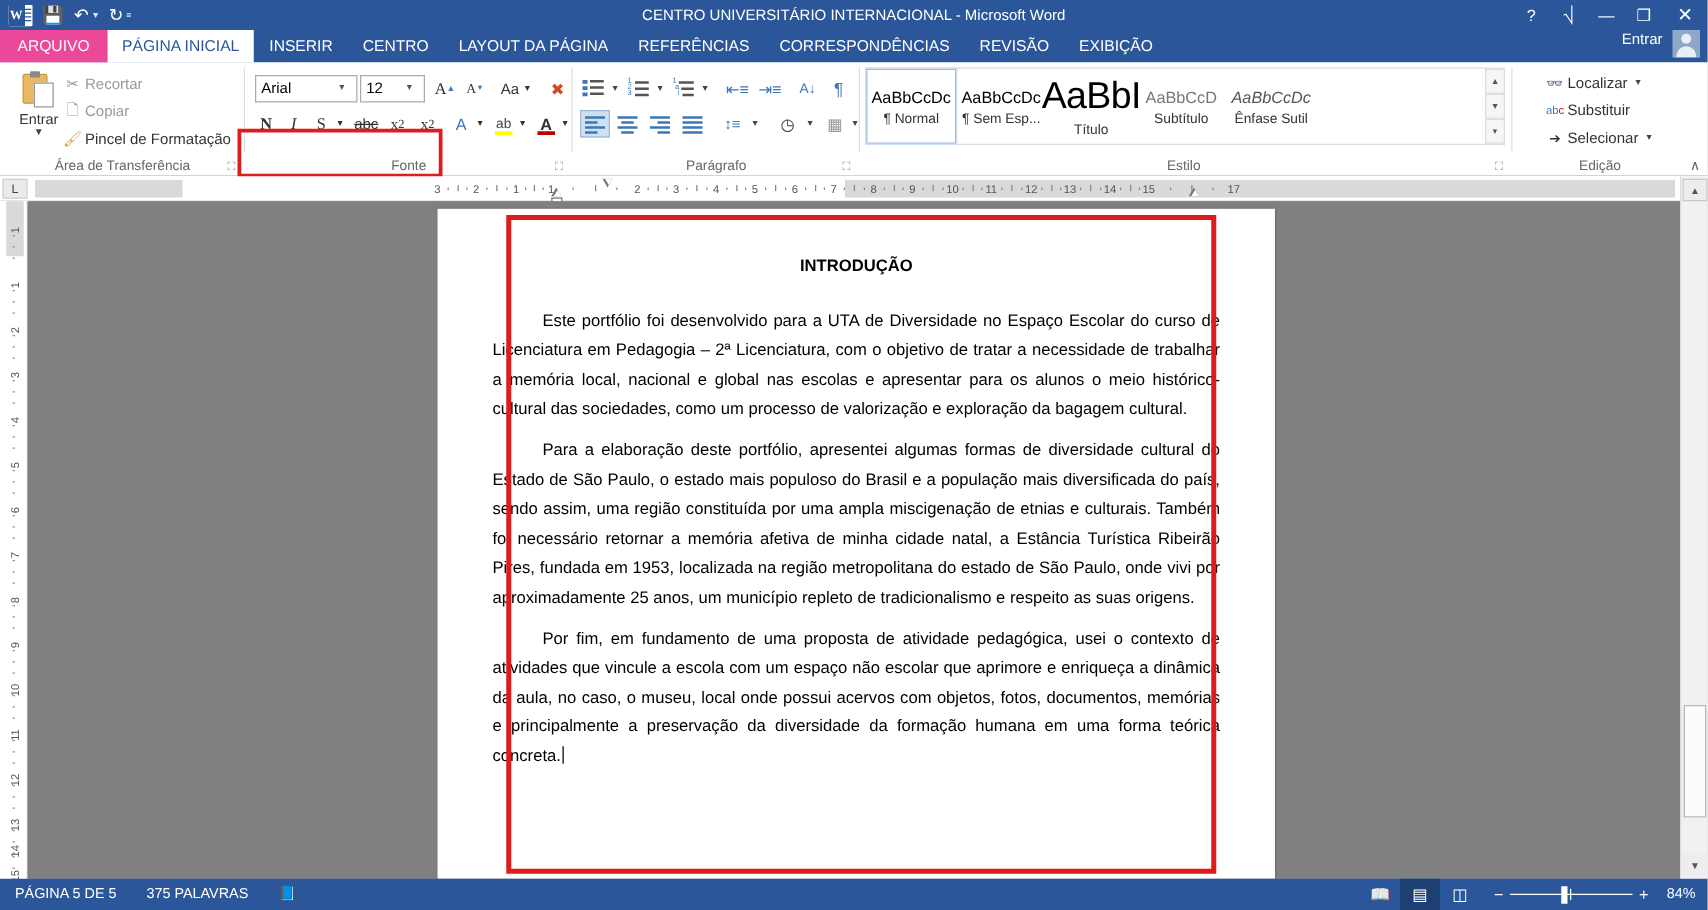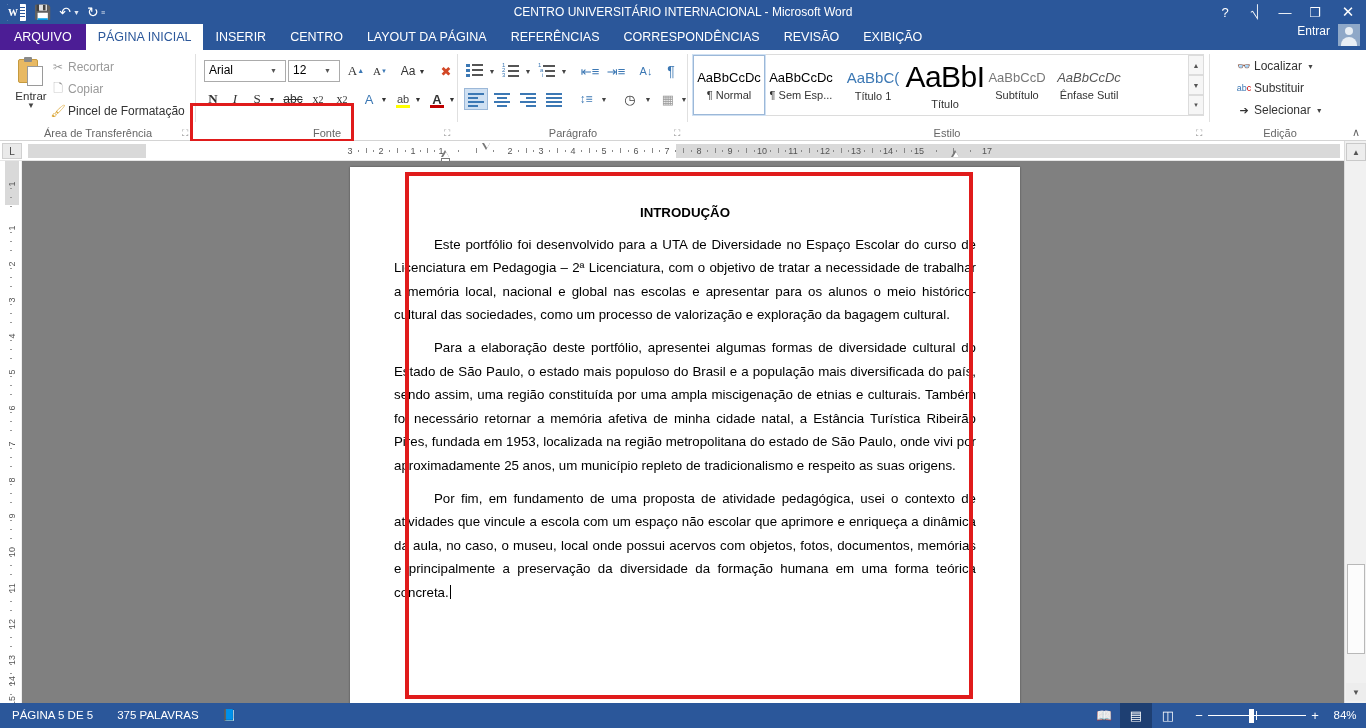--- a/index.html
+++ b/index.html
@@ -55,21 +55,21 @@
   
   .ribbon-tabs {
     position: absolute; top: 24px; left: 0; width: 1366px; height: 26px;
     background: #2b579a;
   }
   .rt-inner { display: flex; height: 26px; align-items: stretch; }
   .rt-tab {
     padding: 0 12px; height: 26px; line-height: 26px; font-size: 12.5px;
     color: #ffffff; cursor: pointer; white-space: nowrap;
   }
-  .rt-tab.file { background: #4c1d95; color: #fff; padding: 0 14px; }
+  .rt-tab.file { background: #ec4899; color: #fff; padding: 0 14px; }
   .rt-tab.active { background: #ffffff; color: #2b579a; }
   .rt-right {
     position: absolute; right: 0; top: 0; height: 26px; display: flex; 
   }
   .rt-signin { color: #fff; font-size: 12px; margin-right: 8px; cursor: pointer; }
   .rt-avatar {
     width: 22px; height: 22px; background: #8fa8c8; margin-right: 6px;
     position: relative; overflow: hidden; cursor: pointer;
   }
   .rt-avatar::before {
@@ -309,21 +309,21 @@
   .page {
     position: absolute; left: 328px; top: 6px; width: 670px; height: 560px;
     background: #ffffff; box-shadow: 0 0 2px rgba(0,0,0,0.4);
   }
   .doc-content {
     position: absolute; left: 44px; top: 34px; width: 582px;
     font-family: "Liberation Sans", sans-serif;
     font-size: 13.3px; color: #000; line-height: 23.6px;
   }
   .doc-title {
-    text-align: center; font-weight: bold; font-size: 13.3px; margin-bottom: 8px;
+    text-align: center; font-weight: bold; font-size: 13.3px; margin-bottom: 20px;
   }
   .doc-par {
     text-align: justify; text-indent: 40px; margin-bottom: 9px;
   }
   .caret-bar {
     display: inline-block; width: 1px; height: 14px; background: #000;
     vertical-align: -2px; margin-left: 1px;
   }
   
   .page-red-rect {
@@ -581,24 +581,20 @@
 
   <div class="rb-group g-style">
     <div class="style-gallery">
       <div class="style-item active">
         <div class="si-sample">AaBbCcDc</div>
         <div class="si-name">¶ Normal</div>
       </div>
       <div class="style-item">
         <div class="si-sample">AaBbCcDc</div>
         <div class="si-name">¶ Sem Esp...</div>
-      </div>
-      <div class="style-item">
-        <div class="si-sample blue" style="font-size:15px;">AaBbC(</div>
-        <div class="si-name">Título 1</div>
       </div>
       <div class="style-item">
         <div class="si-sample big">AaBbI</div>
         <div class="si-name">Título</div>
       </div>
       <div class="style-item">
         <div class="si-sample gray">AaBbCcD</div>
         <div class="si-name">Subtítulo</div>
       </div>
       <div class="style-item">

